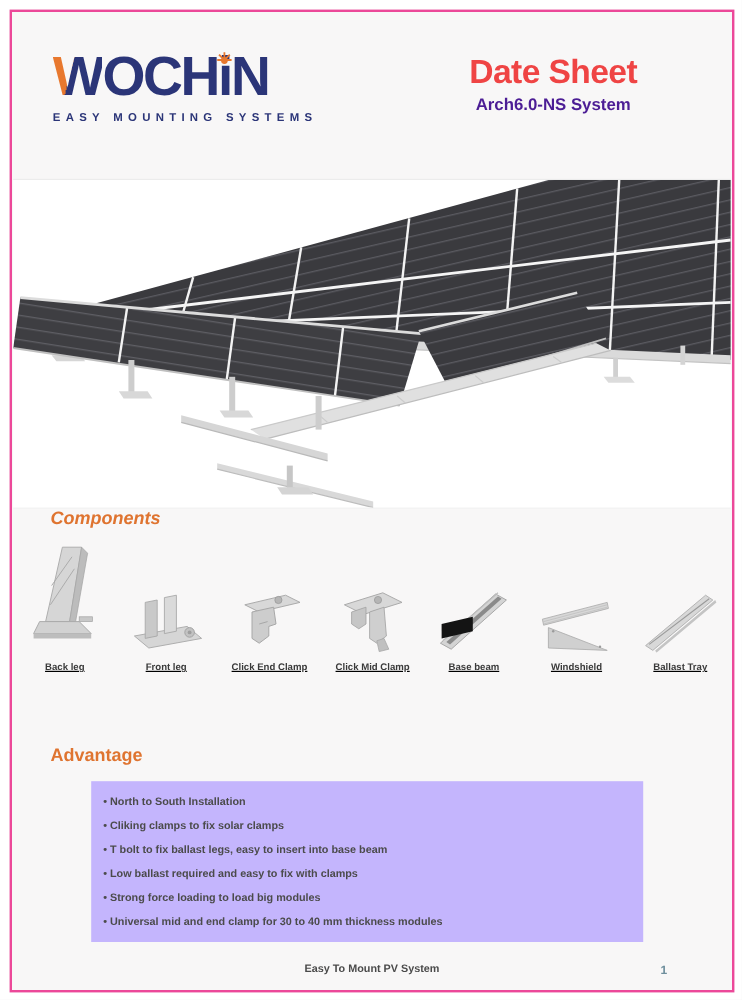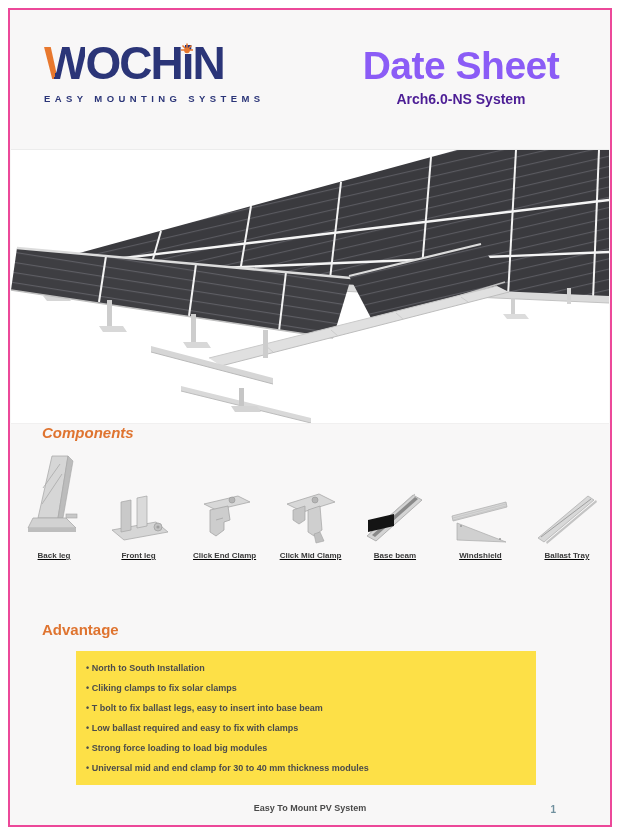--- a/index.html
+++ b/index.html
@@ -22,21 +22,21 @@
     background:linear-gradient(104deg,#e8782e 0%,#e8782e 38%,#2b3578 38%);
     -webkit-background-clip:text;background-clip:text;color:transparent;
   }
   .i-wrap{position:relative;display:inline-block;}
   .sun-icon{position:absolute;left:50%;top:3px;transform:translateX(-50%);}
   .tagline{
     margin-top:7px;font-size:9.5px;font-weight:bold;letter-spacing:4.4px;
     color:#2b3578;white-space:nowrap;
   }
   .titleblock{position:absolute;right:24px;top:34px;width:250px;text-align:center;}
-  .doc-title{font-size:39px;font-weight:bold;color:#8b5cf6;letter-spacing:-0.5px;}
+  .doc-title{font-size:28px;font-weight:bold;color:#ef4444;letter-spacing:-0.5px;}
   .doc-subtitle{font-size:14px;font-weight:bold;color:#4c1d95;margin-top:3px;}
   
   .hero{
     position:absolute;left:1px;top:139px;width:598px;height:273px;
     background:#ffffff;border-top:1px solid #ececec;border-bottom:1px solid #f1f0f0;
   }
   
   .sec-heading{
     position:absolute;left:32px;font-size:15px;font-weight:bold;color:#df7430;
   }
@@ -48,21 +48,21 @@
     display:flex;justify-content:space-between;align-items:flex-end;
   }
   .comp-cell{display:flex;flex-direction:column;align-items:center;justify-content:flex-start;text-decoration:underline;}
   .comp-label{
     margin-top:7px;font-size:8px;font-weight:bold;color:#3a3a3a;white-space:nowrap;
     text-align:center;
   }
   
   .adv-box{
     position:absolute;left:66px;top:641px;width:460px;margin:0;
-    background:#fde047;list-style:none;padding:7px 8px 7px 10px;box-sizing:border-box;
+    background:#c4b5fd;list-style:none;padding:7px 8px 7px 10px;box-sizing:border-box;
   }
   .adv-box li{
     font-size:9px;font-weight:600;color:#4b4b4b;line-height:20px;white-space:nowrap;
   }
   .adv-box li::before{content:"•  ";color:#4b4b4b;}
   
   .footer{position:absolute;left:0;bottom:10px;width:100%;text-align:center;}
   .footer-text{font-size:9px;font-weight:600;color:#4a4a4a;}
   .page-number{
     position:absolute;right:54px;bottom:0;font-size:10px;font-weight:bold;color:#6f8f9d;

